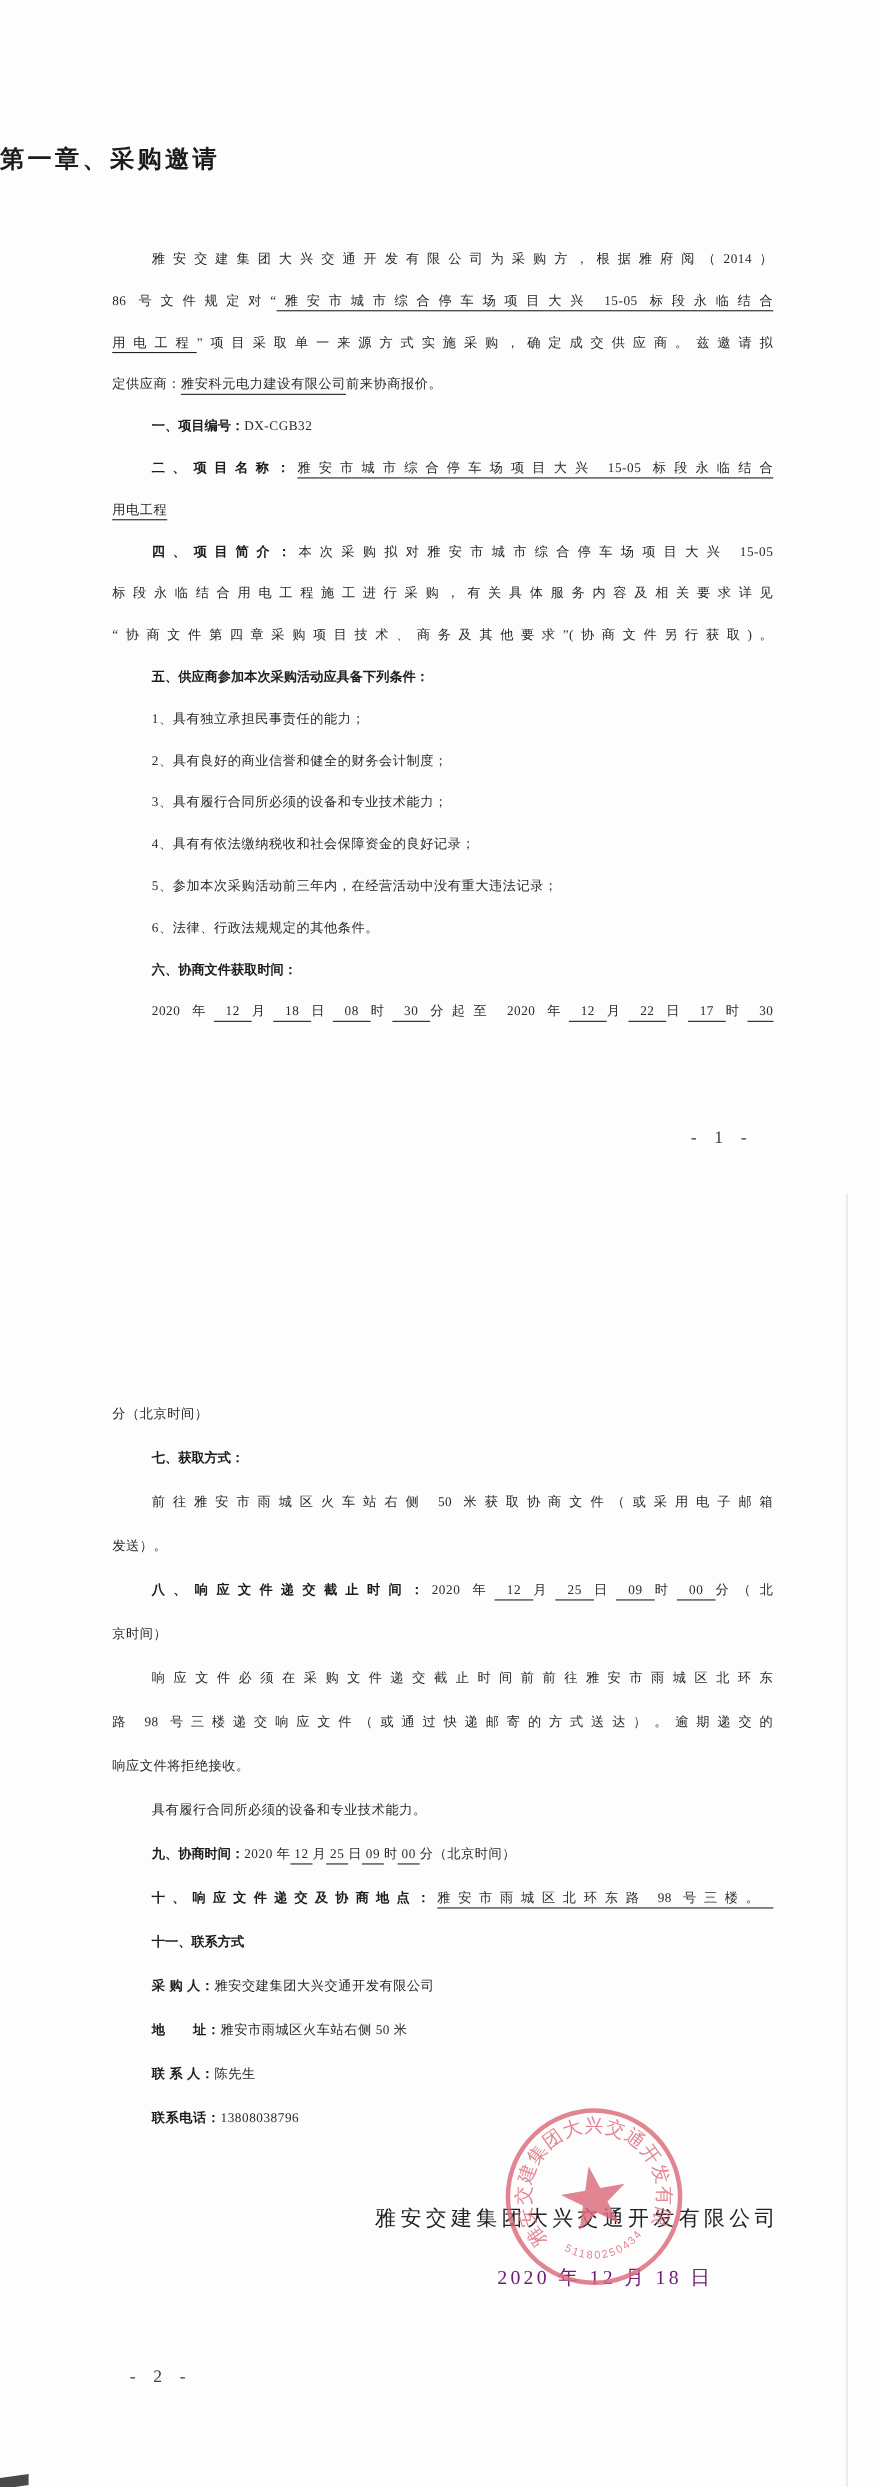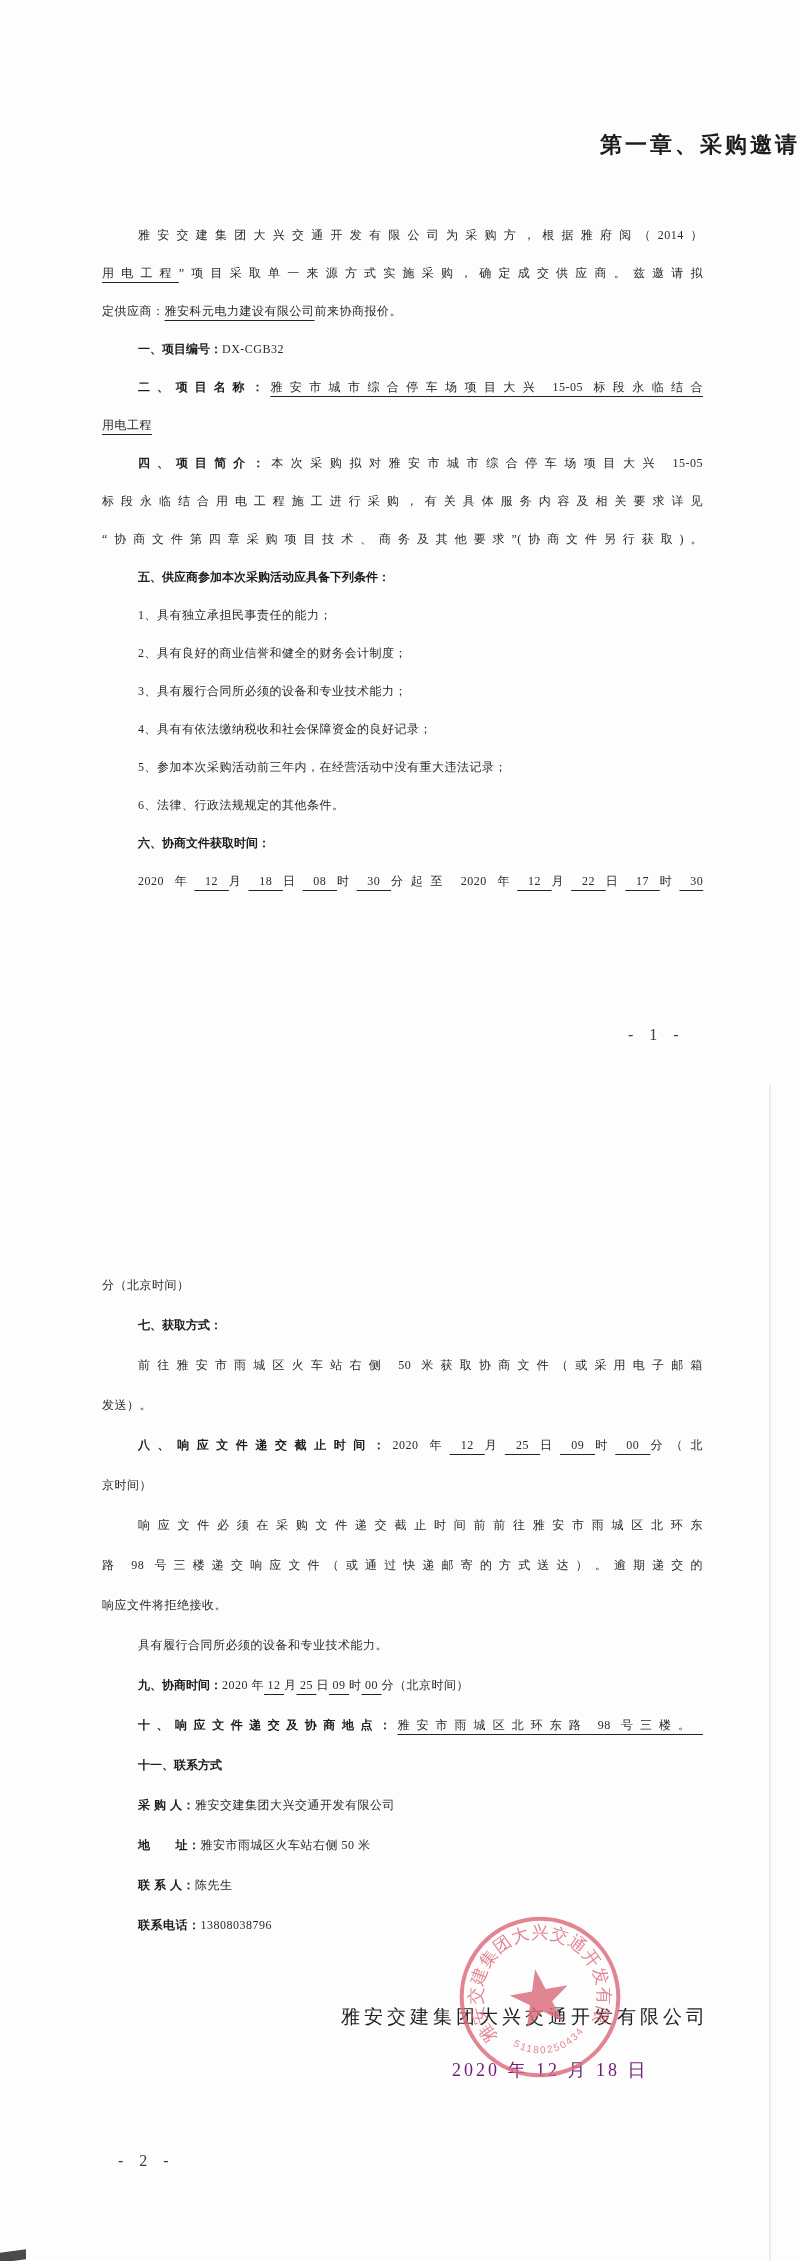--- a/index.html
+++ b/index.html
@@ -4,21 +4,21 @@
 <style>
   html,body{margin:0;padding:0;}
   body{
     width:800px;height:2261px;position:relative;
     background:#fdfdfd;
     font-family:"Liberation Serif","DejaVu Serif",serif;
     color:#2a2a2a;overflow:hidden;
   }
   .doc-title{
     position:absolute;top:130px;left:0;width:800px;
-    text-align:right;font-family:Liberation Serif, serif;
+    text-align:left;font-family:Liberation Serif, serif;
     font-weight:700;font-size:22px;letter-spacing:3px;color:#1c1c1c;
   }
   .page-block{
     position:absolute;left:102px;width:601px;
     font-size:12px;letter-spacing:.5px;
   }
   #p1-lines{top:216px;line-height:38px;}
   #p2-lines{top:1265px;line-height:40px;}
   .line{min-height:1em;}
   .line span{white-space:pre-wrap;}
@@ -50,20 +50,21 @@
     background:#4a4a4a;transform:skewY(-8deg);
   }
 </style>
 </head>
 <body>
 
 <div class="doc-title">第一章、采购邀请</div>
 
 <div id="p1-lines" class="page-block">
     <div class="line indent fill"><span class="n">雅安交建集团大兴交通开发有限公司为采购方，根据雅府阅（2014）</span></div>
+    <div class="line fill"><span class="n">86 号文件规定对“</span><span class="u">雅安市城市综合停车场项目大兴 15-05 标段永临结合</span></div>
     <div class="line fill"><span class="u">用电工程</span><span class="n">”项目采取单一来源方式实施采购，确定成交供应商。兹邀请拟</span></div>
     <div class="line"><span class="n">定供应商：</span><span class="u">雅安科元电力建设有限公司</span><span class="n">前来协商报价。</span></div>
     <div class="line indent"><span class="b">一、项目编号：</span><span class="n">DX-CGB32</span></div>
     <div class="line indent fill"><span class="b">二、项目名称：</span><span class="u">雅安市城市综合停车场项目大兴 15-05 标段永临结合</span></div>
     <div class="line"><span class="u">用电工程</span></div>
     <div class="line indent fill"><span class="b">四、项目简介：</span><span class="n">本次采购拟对雅安市城市综合停车场项目大兴 15-05</span></div>
     <div class="line fill"><span class="n">标段永临结合用电工程施工进行采购，有关具体服务内容及相关要求详见</span></div>
     <div class="line fill"><span class="n">“协商文件第四章采购项目技术、商务及其他要求”(协商文件另行获取)。</span></div>
     <div class="line indent"><span class="b">五、供应商参加本次采购活动应具备下列条件：</span></div>
     <div class="line indent"><span class="n">1、具有独立承担民事责任的能力；</span></div>

